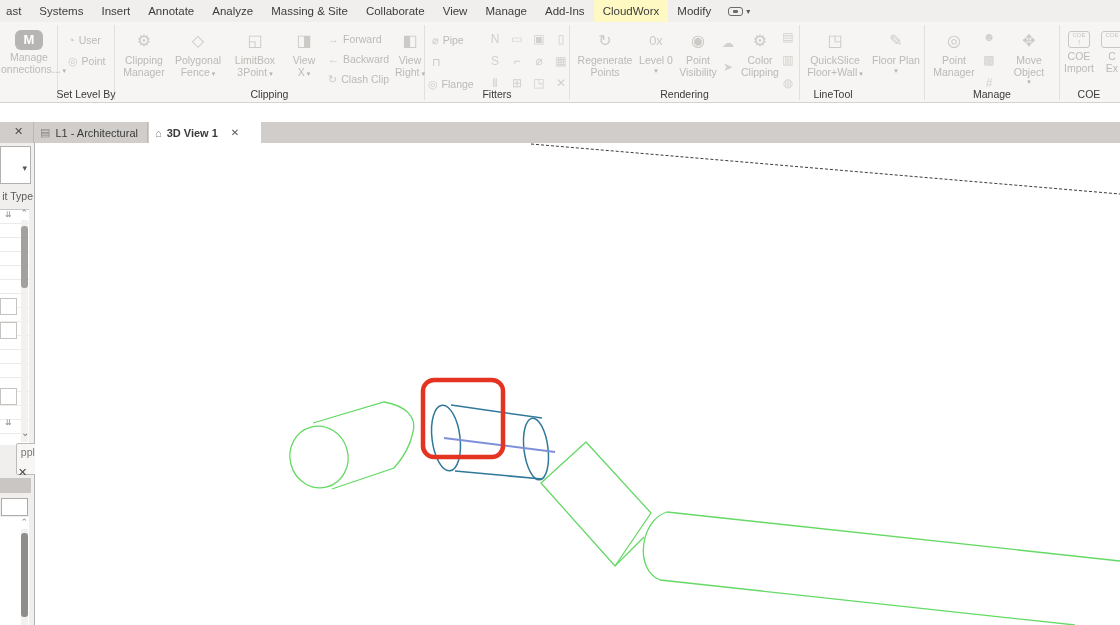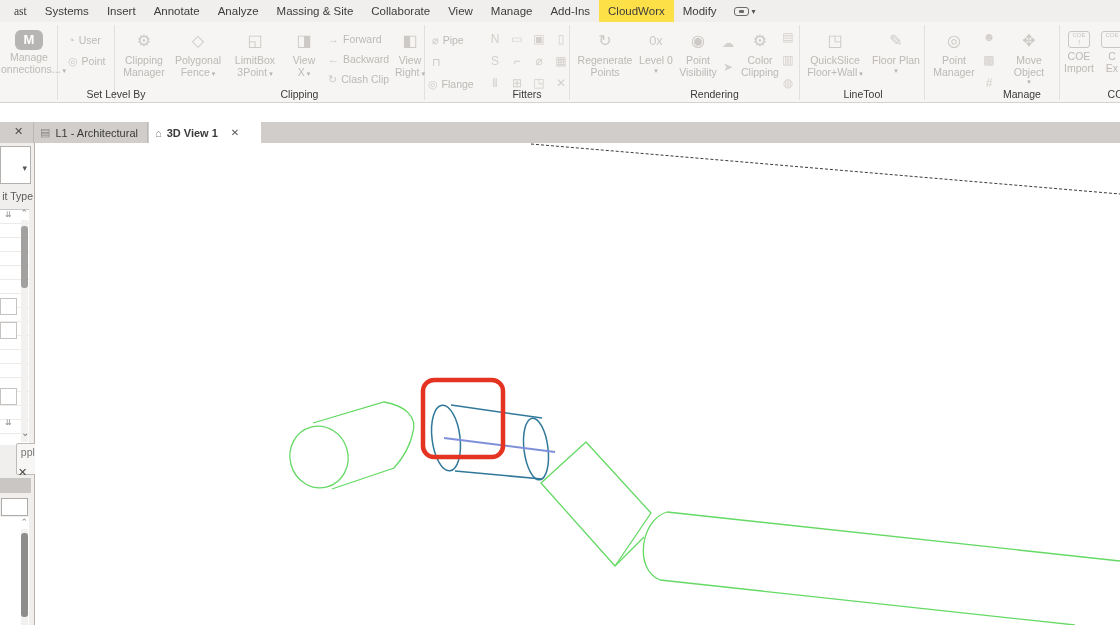--- a/index.html
+++ b/index.html
@@ -2,33 +2,33 @@
 <html><head>
 <meta charset="utf-8">
 <style>
   * { margin:0; padding:0; box-sizing:border-box; }
   html,body { width:1120px; height:625px; overflow:hidden; background:#fff;
     font-family:"Liberation Sans", sans-serif; }
   
   #menu-bar { position:absolute; left:0; top:0; width:1120px; height:22px;
     background:#f0efed; display:flex; align-items:stretch; font-size:11.5px; color:#3c3c3c; }
   .menu-item { padding:0 9px; line-height:22px; white-space:nowrap; cursor:default; }
-  .menu-item.first { padding-left:14px;font-family:Liberation Serif, serif; }
-  .menu-item.active { background:#fde047; }
+  .menu-item.first { padding-left:6px; }
+  .menu-item.active { background:#fef9c3; }
   #ribbon-toggle { display:flex; align-items:center; gap:3px; padding:0 8px; }
   #ribbon-toggle .pill { width:15px; height:9px; border:1px solid #6b6b6b; border-radius:3px;
     position:relative; }
   #ribbon-toggle .pill::after { content:""; position:absolute; left:4px; top:2px; width:5px; height:3px;
     background:#6b6b6b; border-radius:1px; }
   #ribbon-toggle .tcaret { font-size:8px; color:#555; }
   
   #ribbon { position:absolute; left:0; top:22px; width:1120px; height:81px;
     background:#f6f5f3; border-bottom:1px solid #d5d3d1; }
   .sep { position:absolute; top:3px; height:75px; width:1px; background:#e2e0de; }
-  .glabel { position:absolute; bottom:2px; text-align:center; font-size:10.5px; color:#3a3a3a;margin-left:30px; }
+  .glabel { position:absolute; bottom:2px; text-align:center; font-size:10.5px; color:#3a3a3a; }
   .bigbtn { position:absolute; top:5px; height:62px; text-align:center; color:#bcb9b6;
     font-size:10.5px; line-height:11.5px; }
   .bigbtn .icn { height:28px; font-size:16px; line-height:28px; color:#ccc9c6; }
   .bigbtn .icn.small-ic { font-size:13px; }
   .caret { font-size:7px; color:#b5b2af; margin-left:2px; }
   .caret-row { font-size:7px; color:#b5b2af; line-height:8px; }
   .smallbtn { position:absolute; height:16px; display:flex; align-items:center; gap:4px;
     font-size:10.5px; color:#bcb9b6; white-space:nowrap; }
   .smallbtn .sic { font-size:11px; color:#ccc9c6; }
   .gridic { position:absolute; width:18px; height:18px; text-align:center; line-height:18px;

